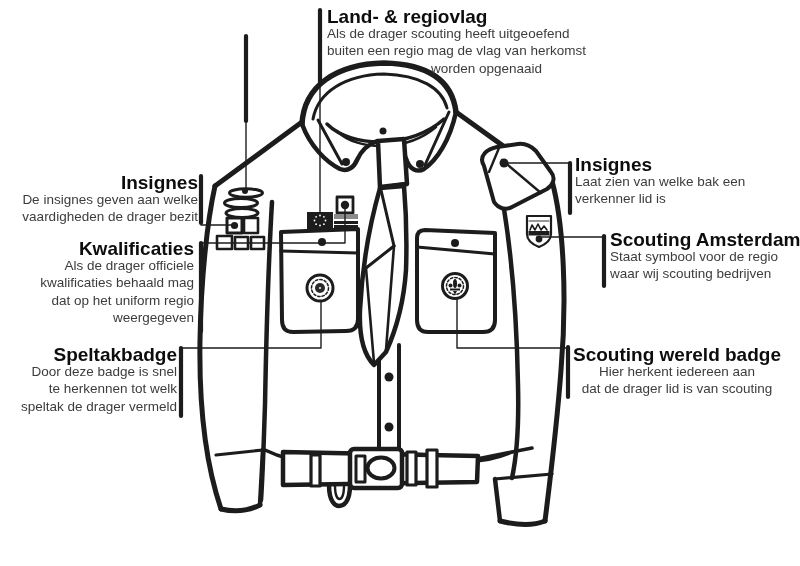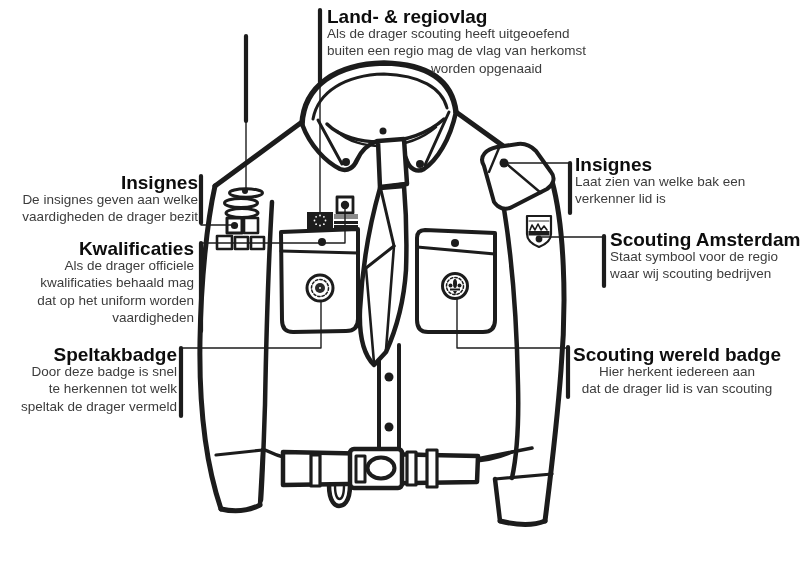--- a/index.html
+++ b/index.html
@@ -201,22 +201,22 @@
   <div class="lbl al-r" style="right:602px;top:174px;">
     <div class="ttl">Insignes</div>
     <div class="ln">De insignes geven aan welke</div>
     <div class="ln">vaardigheden de drager bezit</div>
   </div>
 
   <div class="lbl al-r" style="right:606px;top:240px;">
     <div class="ttl">Kwalificaties</div>
     <div class="ln">Als de drager officiele</div>
     <div class="ln">kwalificaties behaald mag</div>
-    <div class="ln">dat op het uniform worden</div>
-    <div class="ln">vaardigheden</div>
+    <div class="ln">dat op het uniform regio</div>
+    <div class="ln">weergegeven</div>
   </div>
 
   <div class="lbl al-r" style="right:623px;top:346px;">
     <div class="ttl">Speltakbadge</div>
     <div class="ln">Door deze badge is snel</div>
     <div class="ln">te herkennen tot welk</div>
     <div class="ln">speltak de drager vermeld</div>
   </div>
 
   <div class="lbl al-l" style="left:575px;top:156px;">

